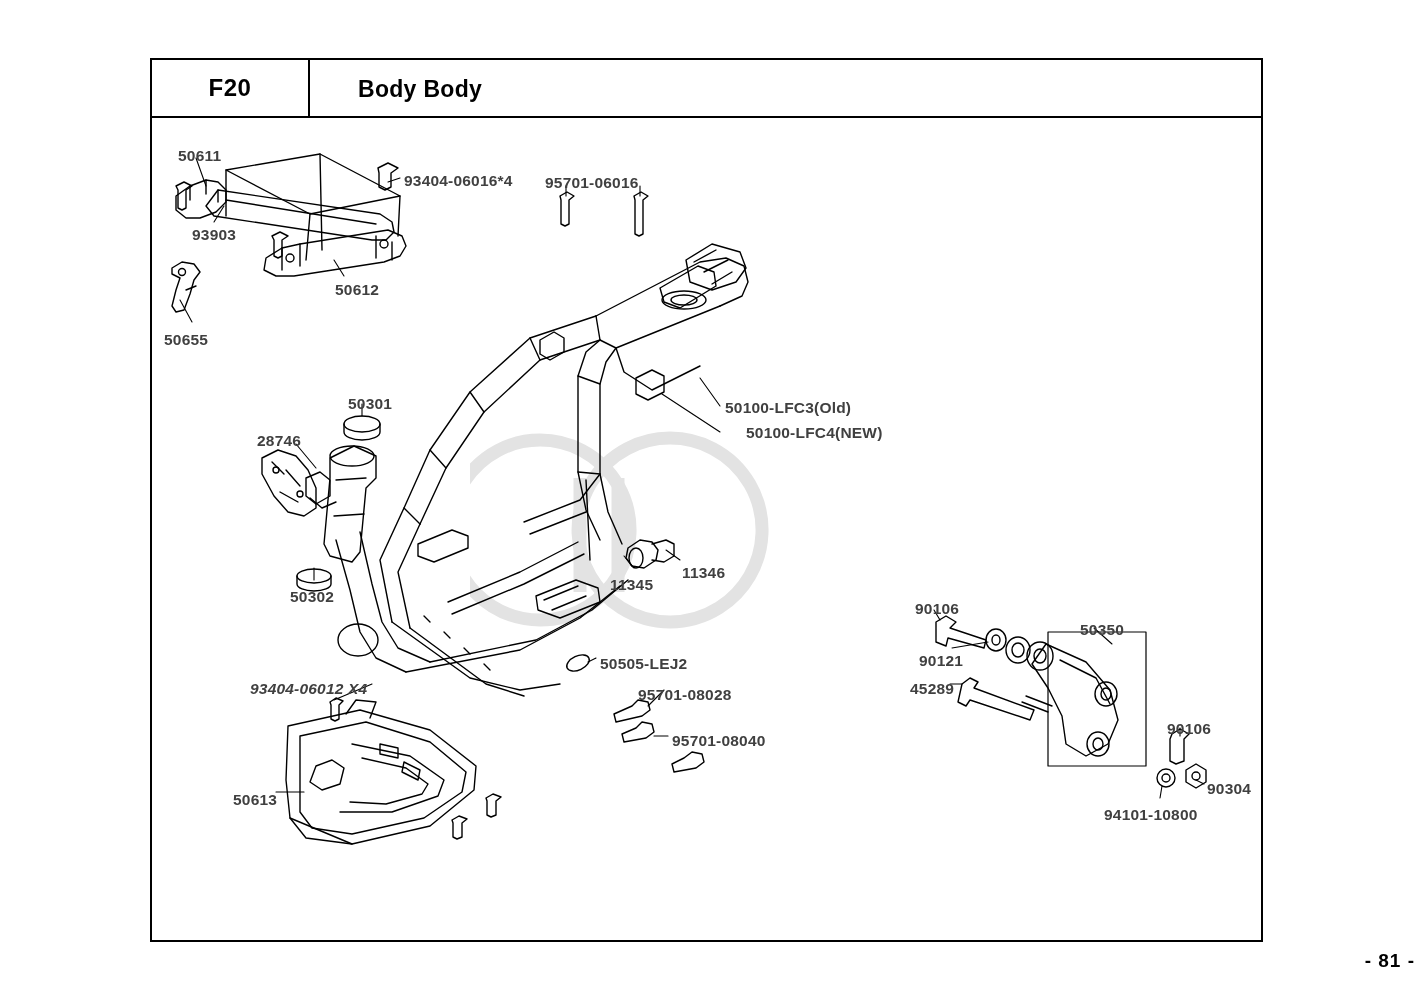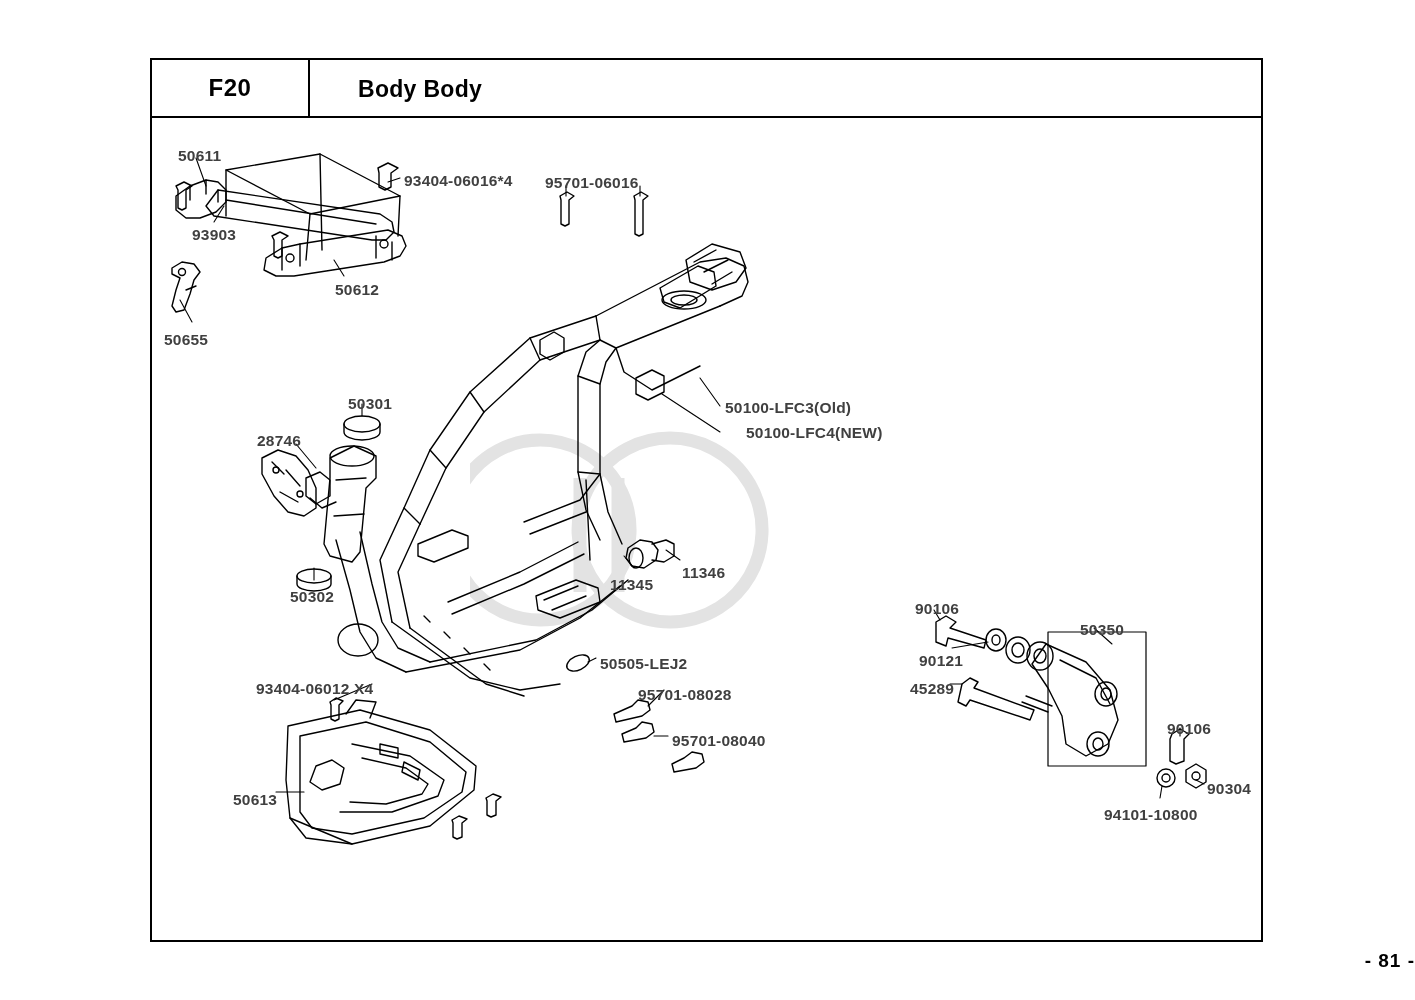--- a/index.html
+++ b/index.html
@@ -313,21 +313,21 @@
   <div class="lbl" style="left:317px; top:281px;margin-left:18px;">50612</div>
   <div class="lbl" style="left:164px; top:331px;">50655</div>
   <div class="lbl" style="left:348px; top:395px;">50301</div>
   <div class="lbl" style="left:257px; top:432px;">28746</div>
   <div class="lbl" style="left:290px; top:588px;">50302</div>
   <div class="lbl" style="left:725px; top:399px;">50100-LFC3(Old)</div>
   <div class="lbl" style="left:725px; top:424px;margin-left:21px;">50100-LFC4(NEW)</div>
   <div class="lbl" style="left:610px; top:576px;">11345</div>
   <div class="lbl" style="left:682px; top:564px;">11346</div>
   <div class="lbl" style="left:600px; top:655px;">50505-LEJ2</div>
-  <div class="lbl" style="left:256px; top:680px;">93404-06012 X4</div>
+  <div class="lbl" style="left:250px; top:680px;font-style:italic;">93404-06012 X4</div>
   <div class="lbl" style="left:638px; top:686px;">95701-08028</div>
   <div class="lbl" style="left:672px; top:732px;">95701-08040</div>
   <div class="lbl" style="left:233px; top:791px;">50613</div>
   <div class="lbl" style="left:915px; top:600px;">90106</div>
   <div class="lbl" style="left:919px; top:652px;">90121</div>
   <div class="lbl" style="left:910px; top:680px;">45289</div>
   <div class="lbl" style="left:1080px; top:621px;">50350</div>
   <div class="lbl" style="left:1167px; top:720px;">90106</div>
   <div class="lbl" style="left:1207px; top:780px;">90304</div>
   <div class="lbl" style="left:1104px; top:806px;">94101-10800</div>

